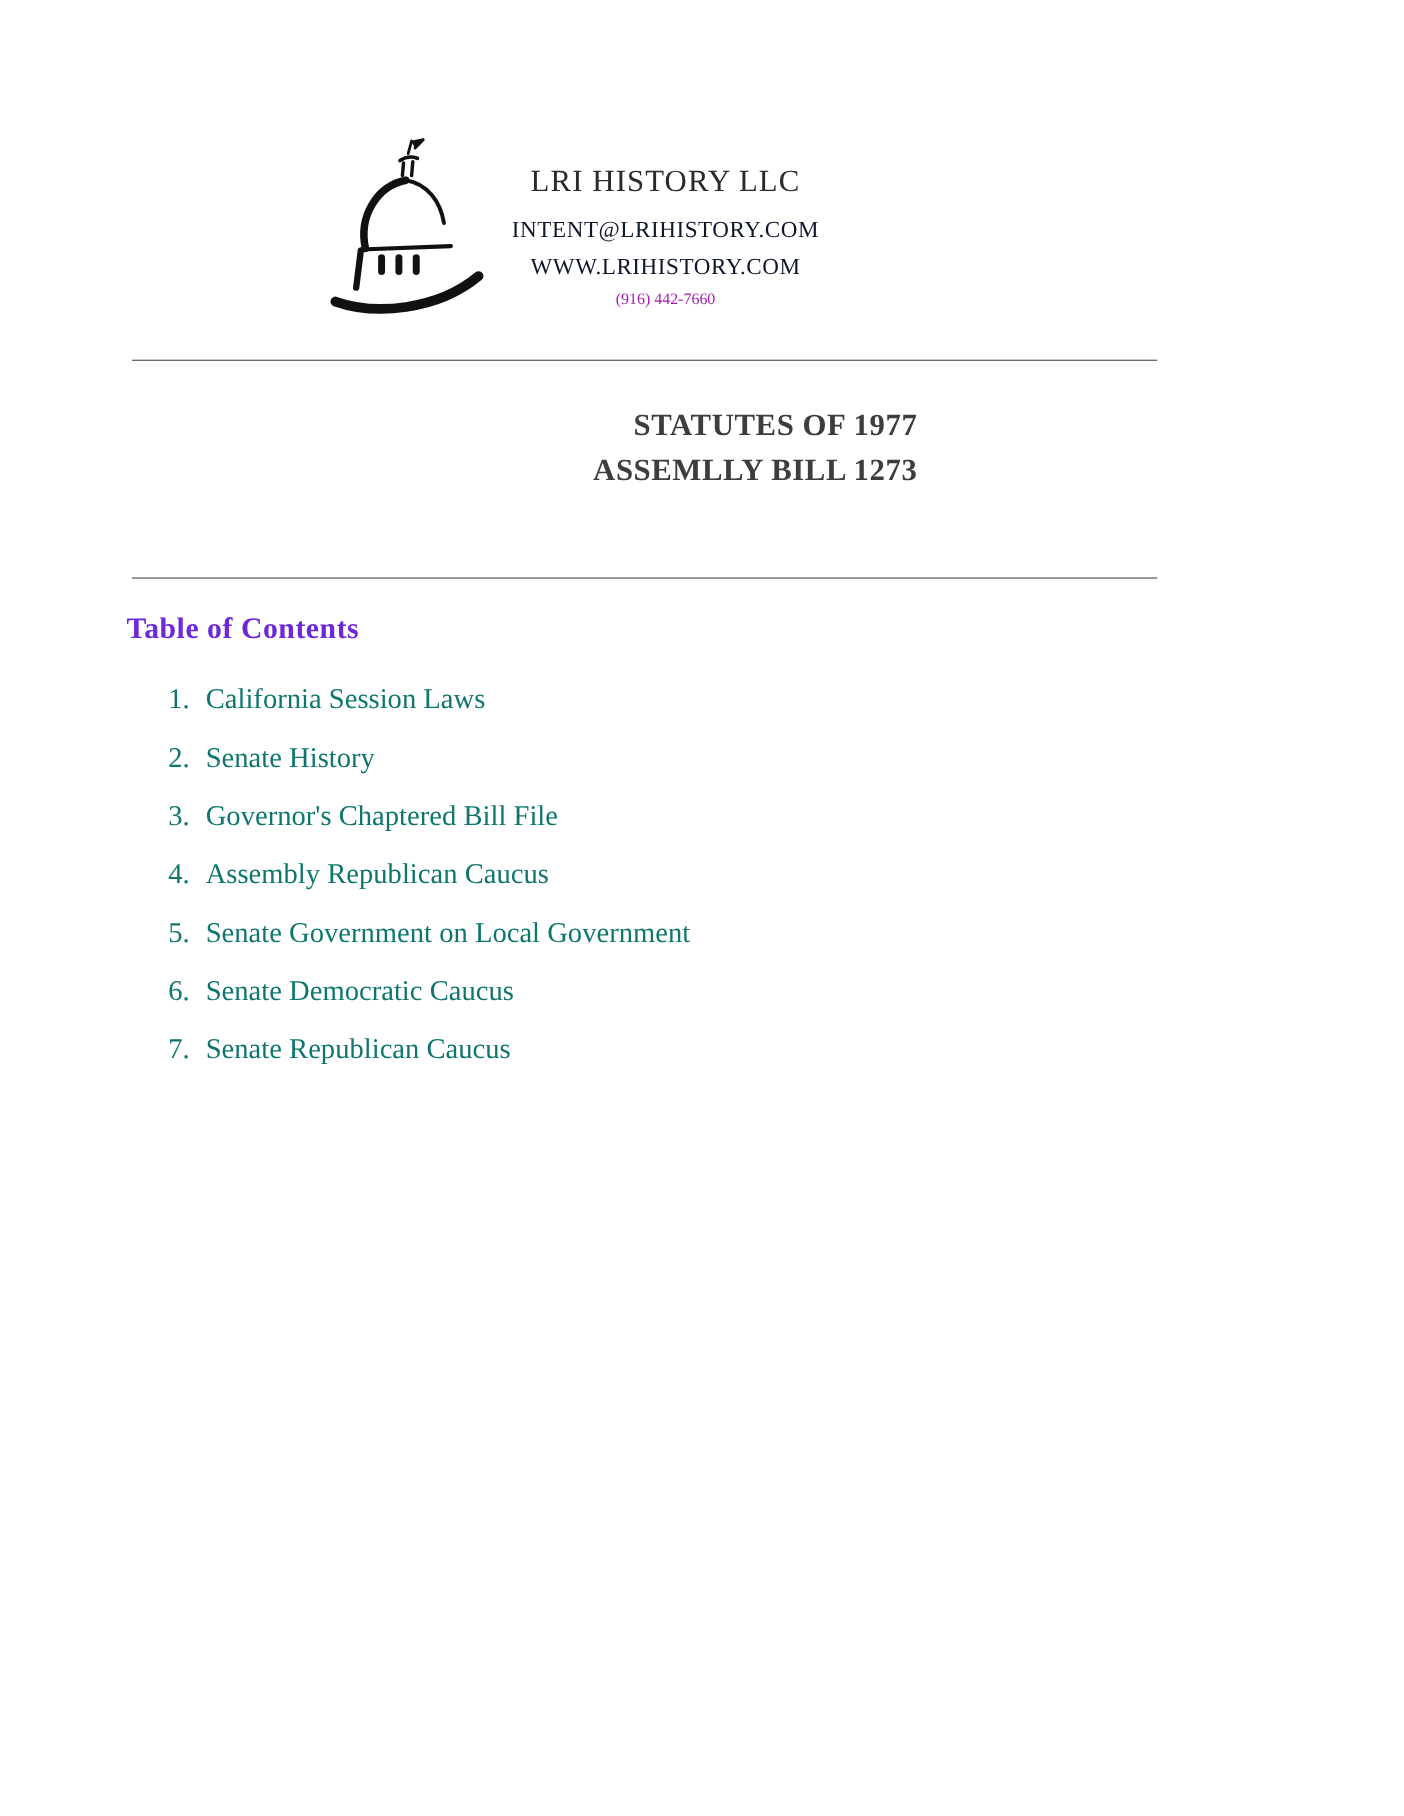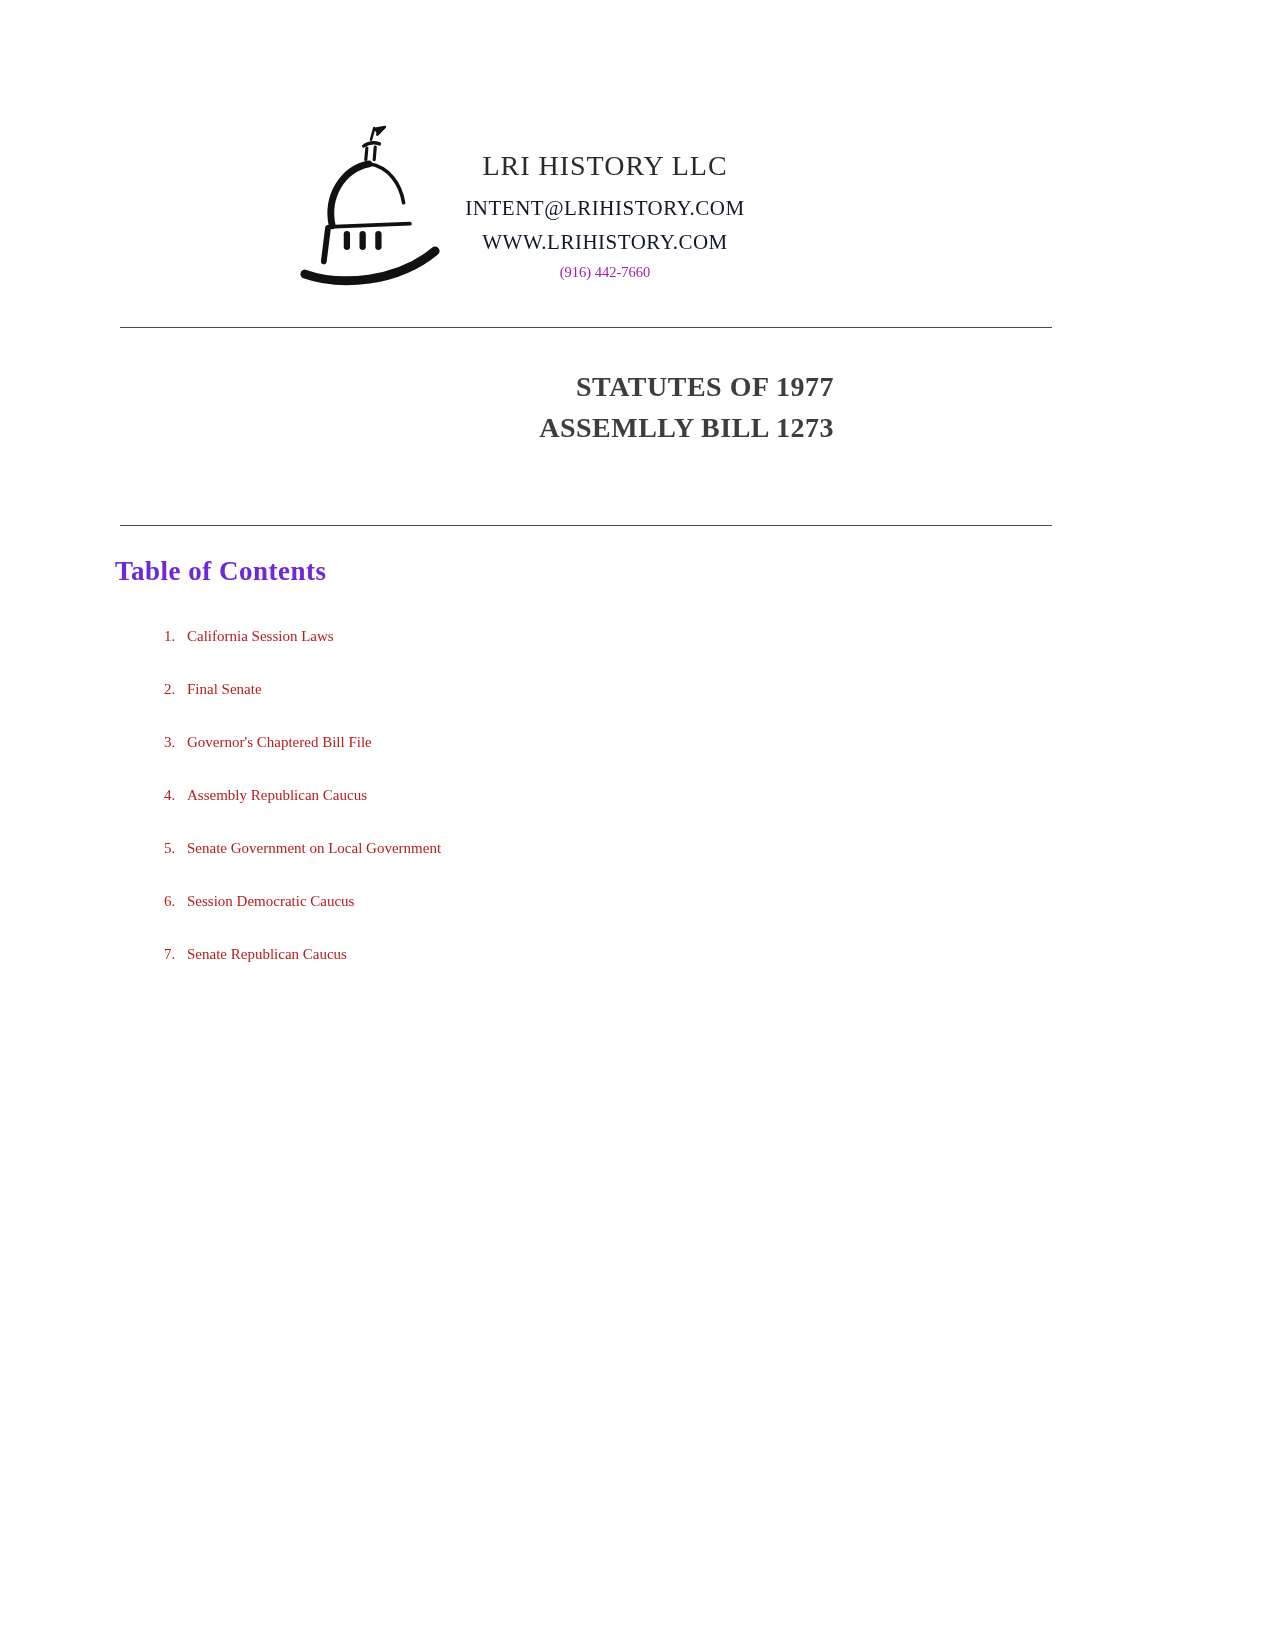--- a/index.html
+++ b/index.html
@@ -90,22 +90,22 @@
   }
   .toc-list {
     position: absolute;
     left: 145px;
     top: 622px;
     width: 700px;
     list-style-position: outside;
     padding-left: 34px;
   }
   .toc-list li {
-    font-size: 15px;
-    color: #b91c1c;
+    font-size: 26px;
+    color: #0f766e;
     margin-bottom: 25px;
     line-height: 28px;
     padding-left: 8px;
   }
 </style>
 </head>
 <body>
 
 <div class="page">
 
@@ -148,21 +148,21 @@
     <div class="title-line">STATUTES OF 1977</div>
     <div class="title-line">ASSEMLLY BILL 1273</div>
   </div>
 
   <div class="rule rule-2"></div>
 
   <div class="toc-heading">Table of Contents</div>
 
   <ol class="toc-list">
     <li>California Session Laws</li>
-    <li>Final Senate</li>
+    <li>Senate History</li>
     <li>Governor's Chaptered Bill File</li>
     <li>Assembly Republican Caucus</li>
     <li>Senate Government on Local Government</li>
-    <li>Session Democratic Caucus</li>
+    <li>Senate Democratic Caucus</li>
     <li>Senate Republican Caucus</li>
   </ol>
 
 </div>
 
 </body></html>

